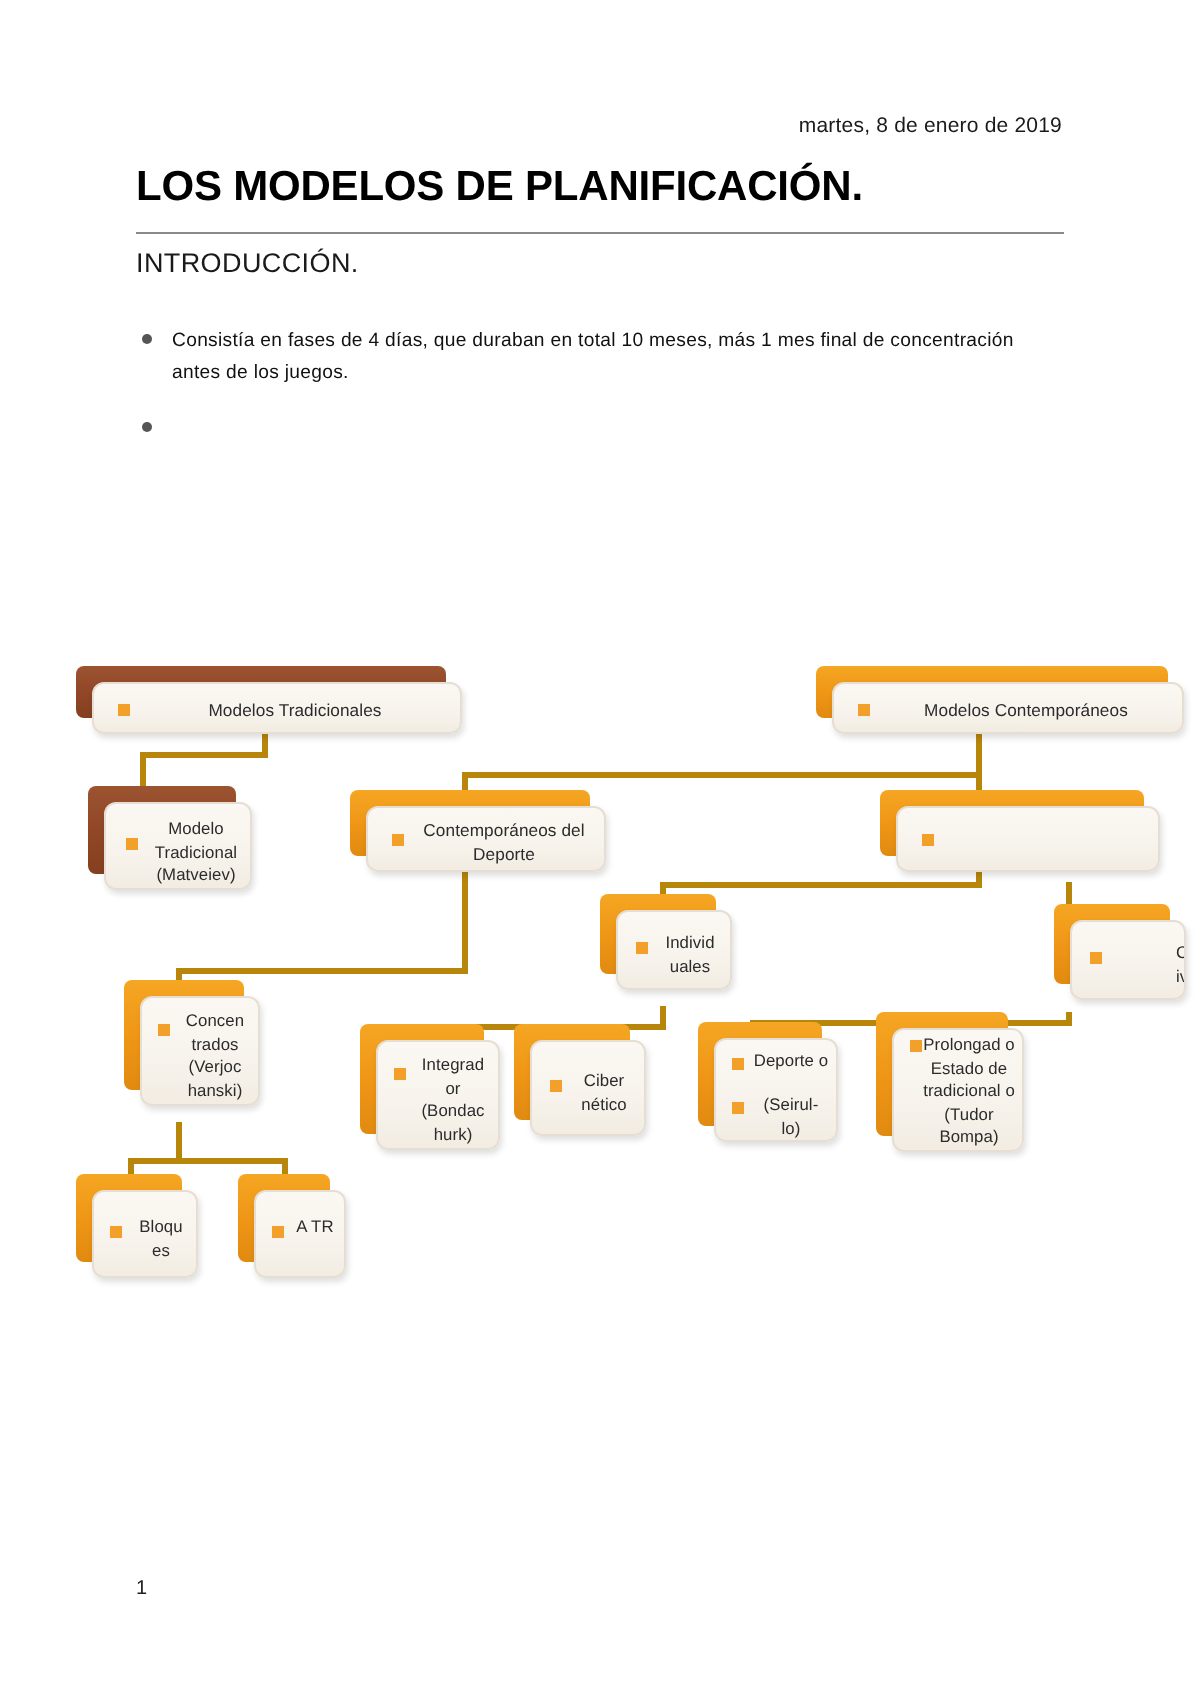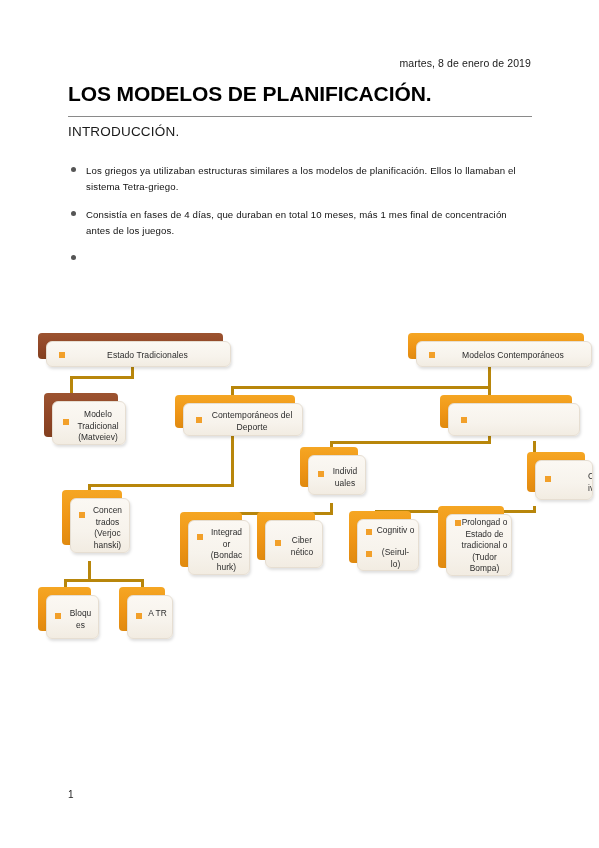--- a/index.html
+++ b/index.html
@@ -163,24 +163,20 @@
 <div id="page">
 
   <div class="doc-date">martes, 8 de enero de 2019</div>
   <div class="doc-title">LOS MODELOS DE PLANIFICACIÓN.</div>
   <div class="rule"></div>
   <div class="section-head">INTRODUCCIÓN.</div>
 
   <div class="bullets">
     <div class="bullet-row">
       <span class="bdot"></span>
-      <span>Los griegos ya utilizaban estructuras similares a los modelos de planificación. Ellos lo llamaban el sistema Tetra-griego.</span>
-    </div>
-    <div class="bullet-row">
-      <span class="bdot"></span>
       <span>Consistía en fases de 4 días, que duraban en total 10 meses, más 1 mes final de concentración antes de los juegos.</span>
     </div>
     <div class="bullet-row">
       <span class="bdot"></span>
     </div>
   </div>
 
   <div id="diagram">
 
     <div class="conn" style="left:131px; top:366px; width:3px; height:13px;"></div>
@@ -214,21 +210,21 @@
 
     <div class="conn" style="left:88px; top:561px; width:3px; height:21px;"></div>
     <div class="conn" style="left:64px; top:579px; width:80px; height:3px;"></div>
     <div class="conn" style="left:64px; top:579px; width:3px; height:14px;"></div>
     <div class="conn" style="left:141px; top:579px; width:3px; height:14px;"></div>
 
     <div class="node brown wide" style="left:38px; top:333px; width:185px; height:26px;">
       <div class="shadow"></div>
       <div class="card">
         <div class="marker" style="top:10px;"></div>
-        <div class="label" style="top:8px;">Estado Tradicionales</div>
+        <div class="label" style="top:8px;">Modelos Tradicionales</div>
       </div>
     </div>
 
     <div class="node orange wide" style="left:408px; top:333px; width:176px; height:26px;">
       <div class="shadow"></div>
       <div class="card">
         <div class="marker" style="top:10px;"></div>
         <div class="label" style="top:8px;">Modelos Contemporáneos</div>
       </div>
     </div>
@@ -296,21 +292,21 @@
         <div class="marker" style="top:19px; left:9px;"></div>
         <div class="label" style="top:14px; left:20px; right:4px;">Ciber nético</div>
       </div>
     </div>
 
     <div class="node orange" style="left:349px; top:511px; width:62px; height:52px;">
       <div class="shadow"></div>
       <div class="card">
         <div class="marker" style="top:9px; left:8px;"></div>
         <div class="marker" style="top:31px; left:8px;"></div>
-        <div class="label" style="top:5px; left:18px; right:3px;">Cognitiv o</div>
+        <div class="label" style="top:5px; left:18px; right:3px;">Deporte o</div>
         <div class="label" style="top:27px; left:18px; right:3px;">(Seirul- lo)</div>
       </div>
     </div>
 
     <div class="node orange" style="left:438px; top:506px; width:66px; height:62px;">
       <div class="shadow"></div>
       <div class="card">
         <div class="marker" style="top:5px; left:8px;"></div>
         <div class="label" style="top:2px; left:14px; right:3px;">Prolongad o Estado de tradicional o (Tudor Bompa)</div>
       </div>

